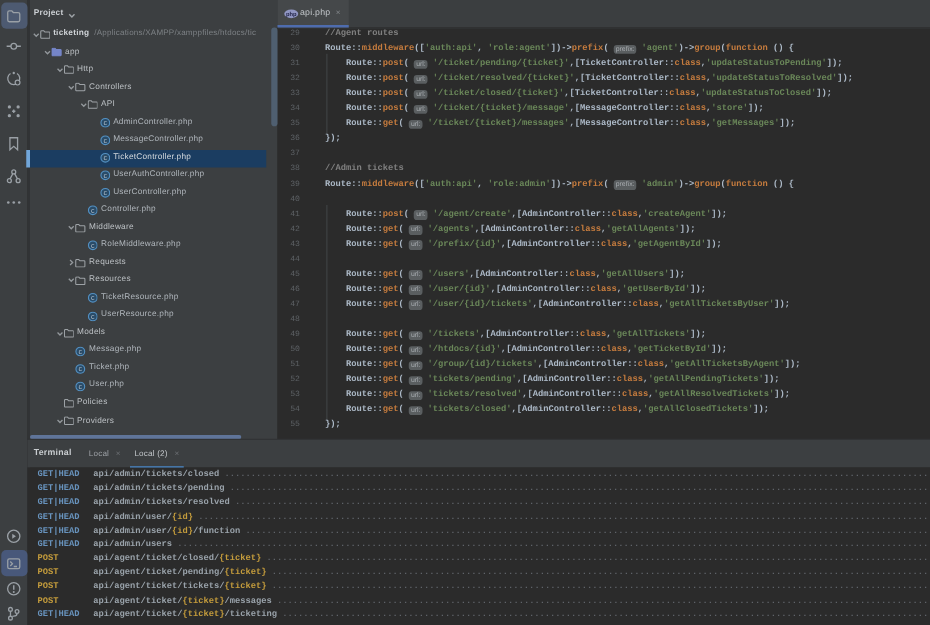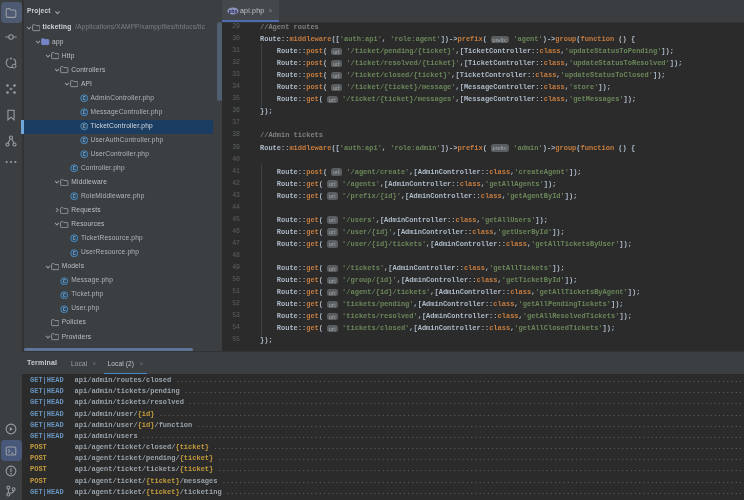--- a/index.html
+++ b/index.html
@@ -278,40 +278,40 @@
     <div class="ab ln" style="top:213.80px">45</div>
     <div class="ab cl" style="top:213.80px"><i class="d">    Route::</i><i class="o">get</i><i class="d">( </i><i class="p">url:</i><i class="d"> </i><i class="s">'/users'</i><i class="d">,[AdminController::</i><i class="o">class</i><i class="d">,</i><i class="s">'getAllUsers'</i><i class="d">]);</i></div>
     <div class="ab ln" style="top:225.85px">46</div>
     <div class="ab cl" style="top:225.85px"><i class="d">    Route::</i><i class="o">get</i><i class="d">( </i><i class="p">url:</i><i class="d"> </i><i class="s">'/user/{id}'</i><i class="d">,[AdminController::</i><i class="o">class</i><i class="d">,</i><i class="s">'getUserById'</i><i class="d">]);</i></div>
     <div class="ab ln" style="top:237.90px">47</div>
     <div class="ab cl" style="top:237.90px"><i class="d">    Route::</i><i class="o">get</i><i class="d">( </i><i class="p">url:</i><i class="d"> </i><i class="s">'/user/{id}/tickets'</i><i class="d">,[AdminController::</i><i class="o">class</i><i class="d">,</i><i class="s">'getAllTicketsByUser'</i><i class="d">]);</i></div>
     <div class="ab ln" style="top:249.95px">48</div>
     <div class="ab ln" style="top:262.00px">49</div>
     <div class="ab cl" style="top:262.00px"><i class="d">    Route::</i><i class="o">get</i><i class="d">( </i><i class="p">url:</i><i class="d"> </i><i class="s">'/tickets'</i><i class="d">,[AdminController::</i><i class="o">class</i><i class="d">,</i><i class="s">'getAllTickets'</i><i class="d">]);</i></div>
     <div class="ab ln" style="top:274.05px">50</div>
-    <div class="ab cl" style="top:274.05px"><i class="d">    Route::</i><i class="o">get</i><i class="d">( </i><i class="p">url:</i><i class="d"> </i><i class="s">'/group/{id}'</i><i class="d">,[AdminController::</i><i class="o">class</i><i class="d">,</i><i class="s">'getTicketById'</i><i class="d">]);</i></div>
+    <div class="ab cl" style="top:274.05px"><i class="d">    Route::</i><i class="o">get</i><i class="d">( </i><i class="p">url:</i><i class="d"> </i><i class="s">'/htdocs/{id}'</i><i class="d">,[AdminController::</i><i class="o">class</i><i class="d">,</i><i class="s">'getTicketById'</i><i class="d">]);</i></div>
     <div class="ab ln" style="top:286.10px">51</div>
-    <div class="ab cl" style="top:286.10px"><i class="d">    Route::</i><i class="o">get</i><i class="d">( </i><i class="p">url:</i><i class="d"> </i><i class="s">'/agent/{id}/tickets'</i><i class="d">,[AdminController::</i><i class="o">class</i><i class="d">,</i><i class="s">'getAllTicketsByAgent'</i><i class="d">]);</i></div>
+    <div class="ab cl" style="top:286.10px"><i class="d">    Route::</i><i class="o">get</i><i class="d">( </i><i class="p">url:</i><i class="d"> </i><i class="s">'/group/{id}/tickets'</i><i class="d">,[AdminController::</i><i class="o">class</i><i class="d">,</i><i class="s">'getAllTicketsByAgent'</i><i class="d">]);</i></div>
     <div class="ab ln" style="top:298.15px">52</div>
     <div class="ab cl" style="top:298.15px"><i class="d">    Route::</i><i class="o">get</i><i class="d">( </i><i class="p">url:</i><i class="d"> </i><i class="s">'tickets/pending'</i><i class="d">,[AdminController::</i><i class="o">class</i><i class="d">,</i><i class="s">'getAllPendingTickets'</i><i class="d">]);</i></div>
     <div class="ab ln" style="top:310.20px">53</div>
     <div class="ab cl" style="top:310.20px"><i class="d">    Route::</i><i class="o">get</i><i class="d">( </i><i class="p">url:</i><i class="d"> </i><i class="s">'tickets/resolved'</i><i class="d">,[AdminController::</i><i class="o">class</i><i class="d">,</i><i class="s">'getAllResolvedTickets'</i><i class="d">]);</i></div>
     <div class="ab ln" style="top:322.25px">54</div>
     <div class="ab cl" style="top:322.25px"><i class="d">    Route::</i><i class="o">get</i><i class="d">( </i><i class="p">url:</i><i class="d"> </i><i class="s">'tickets/closed'</i><i class="d">,[AdminController::</i><i class="o">class</i><i class="d">,</i><i class="s">'getAllClosedTickets'</i><i class="d">]);</i></div>
     <div class="ab ln" style="top:334.30px">55</div>
     <div class="ab cl" style="top:334.30px"><i class="d">});</i></div>
 
 <div class="ab uib" style="left:27px;top:359px;color:#c8cccf">Terminal</div>
 <div class="ab ut" style="left:71px;top:359.5px;color:#9da1a6">Local</div>
 <div class="ab ut" style="left:92.5px;top:359.5px;color:#6e7276">×</div>
 <div class="ab ut" style="left:107.5px;top:359.5px;color:#c3c7cb">Local (2)</div>
 <div class="ab ut" style="left:139.5px;top:359.5px;color:#6e7276">×</div>
 <div class="ab" style="left:104px;top:372.5px;width:43px;height:1.5px;background:#4a88c7"></div>
 
-<div class="ab tl" style="top:375.00px"><i class="tb">GET|HEAD</i><i class="tp" style="padding-left:2.6px">  </i><i class="tp">api/admin/routes/closed</i><i class="td"> ..........................................................................................................................................................................</i></div>
+<div class="ab tl" style="top:375.00px"><i class="tb">GET|HEAD</i><i class="tp" style="padding-left:2.6px">  </i><i class="tp">api/admin/tickets/closed</i><i class="td"> ..........................................................................................................................................................................</i></div>
     <div class="ab tl" style="top:386.17px"><i class="tb">GET|HEAD</i><i class="tp" style="padding-left:2.6px">  </i><i class="tp">api/admin/tickets/pending</i><i class="td"> ..........................................................................................................................................................................</i></div>
     <div class="ab tl" style="top:397.34px"><i class="tb">GET|HEAD</i><i class="tp" style="padding-left:2.6px">  </i><i class="tp">api/admin/tickets/resolved</i><i class="td"> ..........................................................................................................................................................................</i></div>
     <div class="ab tl" style="top:408.51px"><i class="tb">GET|HEAD</i><i class="tp" style="padding-left:2.6px">  </i><i class="tp">api/admin/user/</i><i class="ty">{id}</i><i class="td"> ..........................................................................................................................................................................</i></div>
     <div class="ab tl" style="top:419.68px"><i class="tb">GET|HEAD</i><i class="tp" style="padding-left:2.6px">  </i><i class="tp">api/admin/user/</i><i class="ty">{id}</i><i class="tp">/function</i><i class="td"> ..........................................................................................................................................................................</i></div>
     <div class="ab tl" style="top:430.85px"><i class="tb">GET|HEAD</i><i class="tp" style="padding-left:2.6px">  </i><i class="tp">api/admin/users</i><i class="td"> ..........................................................................................................................................................................</i></div>
     <div class="ab tl" style="top:442.02px"><i class="ty">POST</i><i class="tp" style="padding-left:2.6px">      </i><i class="tp">api/agent/ticket/closed/</i><i class="ty">{ticket}</i><i class="td"> ..........................................................................................................................................................................</i></div>
     <div class="ab tl" style="top:453.19px"><i class="ty">POST</i><i class="tp" style="padding-left:2.6px">      </i><i class="tp">api/agent/ticket/pending/</i><i class="ty">{ticket}</i><i class="td"> ..........................................................................................................................................................................</i></div>
     <div class="ab tl" style="top:464.36px"><i class="ty">POST</i><i class="tp" style="padding-left:2.6px">      </i><i class="tp">api/agent/ticket/tickets/</i><i class="ty">{ticket}</i><i class="td"> ..........................................................................................................................................................................</i></div>
     <div class="ab tl" style="top:475.53px"><i class="ty">POST</i><i class="tp" style="padding-left:2.6px">      </i><i class="tp">api/agent/ticket/</i><i class="ty">{ticket}</i><i class="tp">/messages</i><i class="td"> ..........................................................................................................................................................................</i></div>
     <div class="ab tl" style="top:486.70px"><i class="tb">GET|HEAD</i><i class="tp" style="padding-left:2.6px">  </i><i class="tp">api/agent/ticket/</i><i class="ty">{ticket}</i><i class="tp">/ticketing</i><i class="td"> ..........................................................................................................................................................................</i></div>

